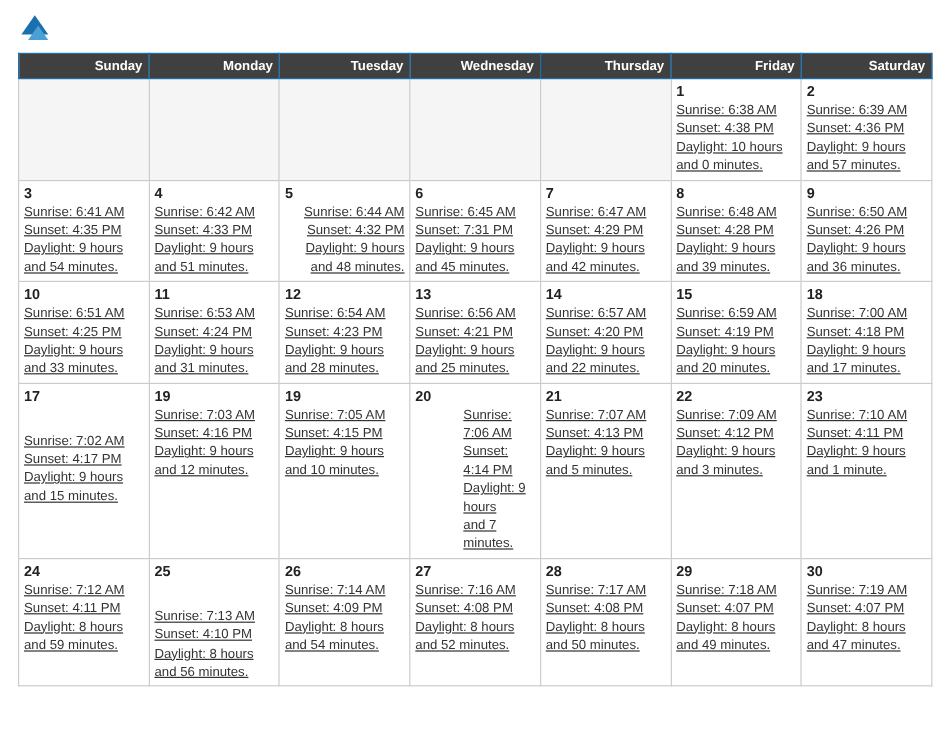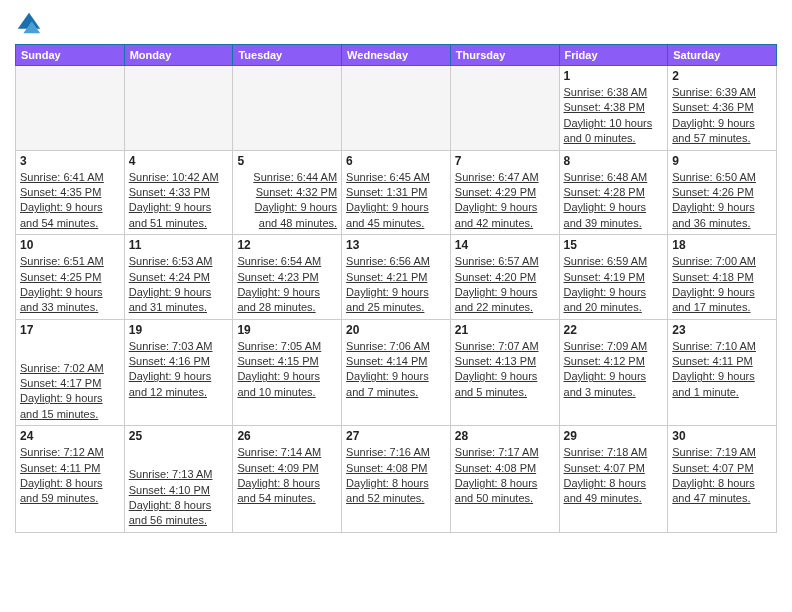--- a/index.html
+++ b/index.html
@@ -51,26 +51,26 @@
     .subtitle {
       font-size: 14px;
       color: #444;
     }
     .calendar {
       width: 100%;
       border-collapse: collapse;
       table-layout: fixed;
     }
     .calendar th {
-      background: #8b5cf6;
+      background: #404040;
       color: #fff;
       font-size: 11px;
       font-weight: bold;
       padding: 4px 5px;
-      text-align: left;
+      text-align: right;
       border: 1px solid #1a6faf;
     }
     .calendar td {
       border: 1px solid #ccc;
       vertical-align: top;
       padding: 3px 4px;
       font-size: 9px;
       color: #333;
       height: 82px;
       background: #fff;
@@ -150,36 +150,36 @@
         <tr>
           <td>
             <span class="day-number">3</span>
             <div class="day-info" style="white-space: pre-line;">Sunrise: 6:41 AM
 Sunset: 4:35 PM
 Daylight: 9 hours
 and 54 minutes.</div>
           </td>
           <td>
             <span class="day-number">4</span>
-            <div class="day-info" style="white-space: pre-line;">Sunrise: 10:42 AM
+            <div class="day-info" style="white-space: pre-line;">Sunrise: 6:42 AM
 Sunset: 4:33 PM
 Daylight: 9 hours
 and 51 minutes.</div>
           </td>
           <td>
             <span class="day-number">5</span>
             <div class="day-info" style="white-space: pre-line; text-align: right;">Sunrise: 6:44 AM
 Sunset: 4:32 PM
 Daylight: 9 hours
 and 48 minutes.</div>
           </td>
           <td>
             <span class="day-number">6</span>
             <div class="day-info" style="white-space: pre-line;">Sunrise: 6:45 AM
-Sunset: 1:31 PM
+Sunset: 7:31 PM
 Daylight: 9 hours
 and 45 minutes.</div>
           </td>
           <td>
             <span class="day-number">7</span>
             <div class="day-info" style="white-space: pre-line;">Sunrise: 6:47 AM
 Sunset: 4:29 PM
 Daylight: 9 hours
 and 42 minutes.</div>
           </td>
@@ -266,21 +266,21 @@
           </td>
           <td>
             <span class="day-number">19</span>
             <div class="day-info" style="white-space: pre-line;">Sunrise: 7:05 AM
 Sunset: 4:15 PM
 Daylight: 9 hours
 and 10 minutes.</div>
           </td>
           <td>
             <span class="day-number">20</span>
-            <div class="day-info" style="white-space: pre-line;">Sunrise: 7:06 AM
+            <div class="day-info" style="white-space: pre-line; margin-left: 40px;">Sunrise: 7:06 AM
 Sunset: 4:14 PM
 Daylight: 9 hours
 and 7 minutes.</div>
           </td>
           <td>
             <span class="day-number">21</span>
             <div class="day-info" style="white-space: pre-line;">Sunrise: 7:07 AM
 Sunset: 4:13 PM
 Daylight: 9 hours
 and 5 minutes.</div>

